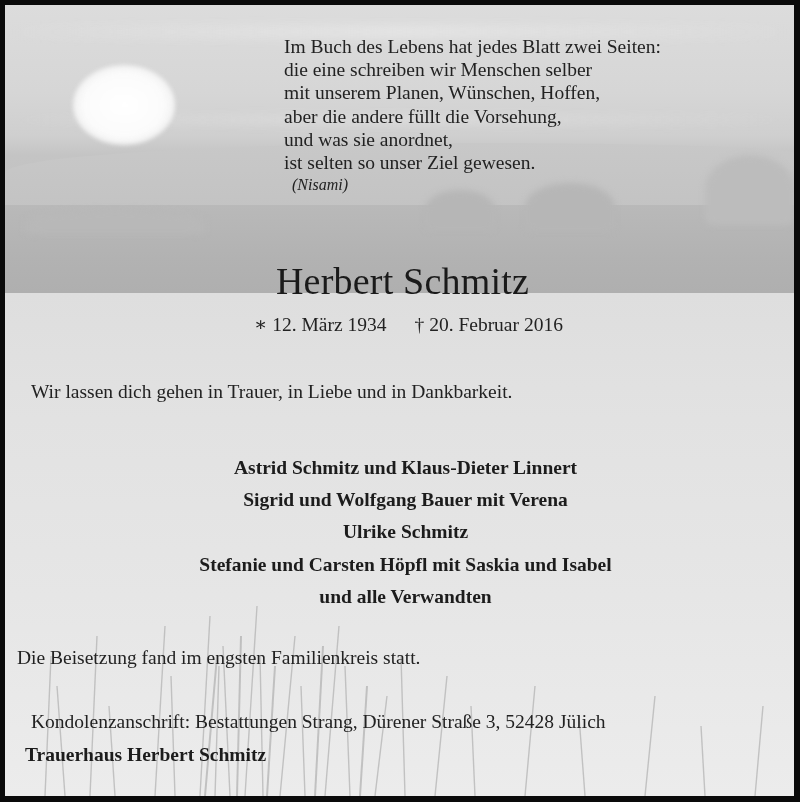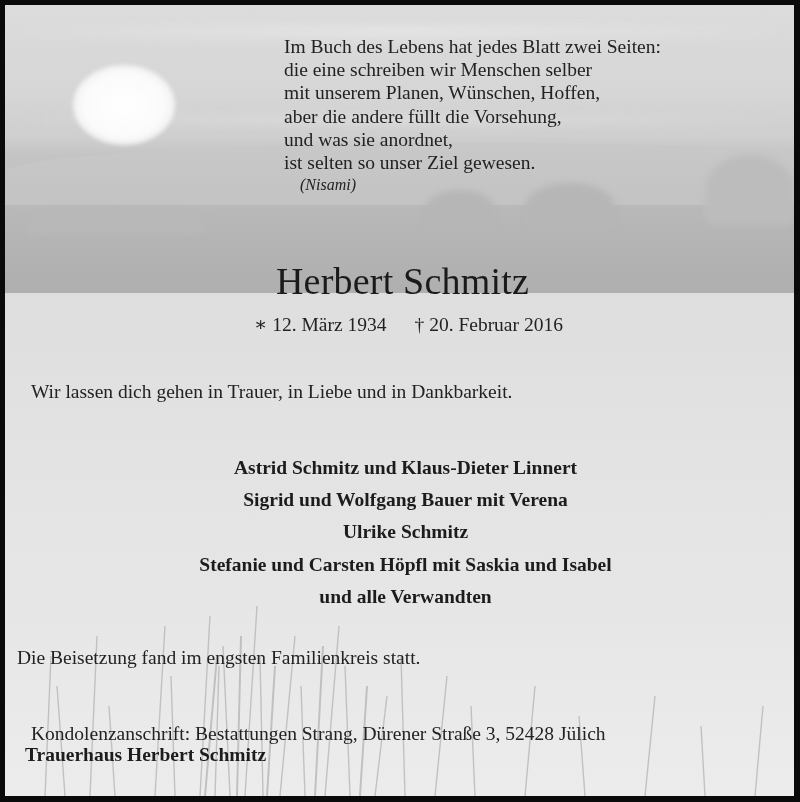--- a/index.html
+++ b/index.html
@@ -60,21 +60,21 @@
     }
     
     .poem {
       position: absolute; left: 279px; top: 30px;
       font-size: 19.5px; line-height: 23.2px;
       color: #222;
     }
     .poem .line { display: block; white-space: nowrap; }
     .poem .author {
       display: block; font-style: italic; font-size: 16px;
-      margin-left: 16px; line-height: 22px;
+      margin-left: 8px; line-height: 22px;
     }
     .name {
       position: absolute; left: 0; width: 100%; top: 254px;
       text-align: center;
       font-size: 38px; letter-spacing: 0.2px;
       color: #1a1a1a;
       padding-left: 6px; box-sizing: border-box;
     }
     .dates {
       position: absolute; left: 0; width: 100%; top: 308px;
@@ -92,21 +92,21 @@
       font-size: 19.5px; line-height: 32.2px; color: #1c1c1c;
       padding-left: 12px; box-sizing: border-box;
     }
     .family .line { display: block; white-space: nowrap; }
     .funeral {
       position: absolute; left: 12px; top: 642px;
       font-size: 19.5px; color: #222; white-space: nowrap;
     }
     .address {
       position: absolute; left: 26px; top: 706px;
-      font-size: 19.5px; color: #222; white-space: nowrap; margin-top: 12px;
+      font-size: 19.5px; color: #222; white-space: nowrap;
     }
     .house {
       position: absolute; left: 0; width: 100%; top: 739px;
       text-align: left; font-weight: bold;
       font-size: 19.5px; color: #1c1c1c;
       padding-left: 20px; box-sizing: border-box;
     }
   </style>
 </head>
 <body>

